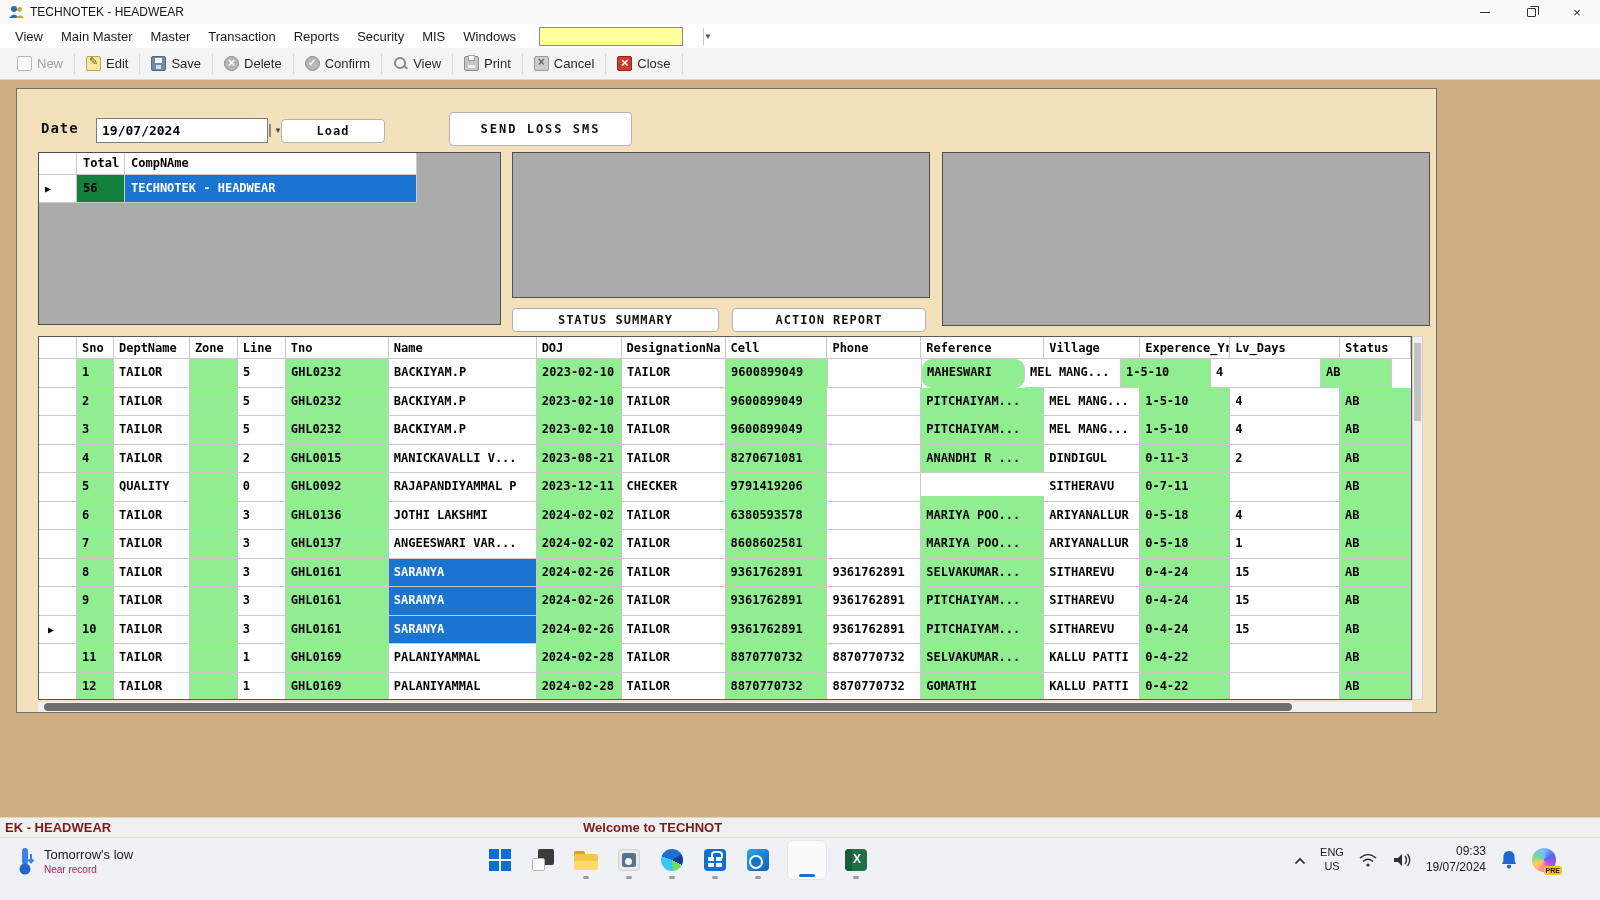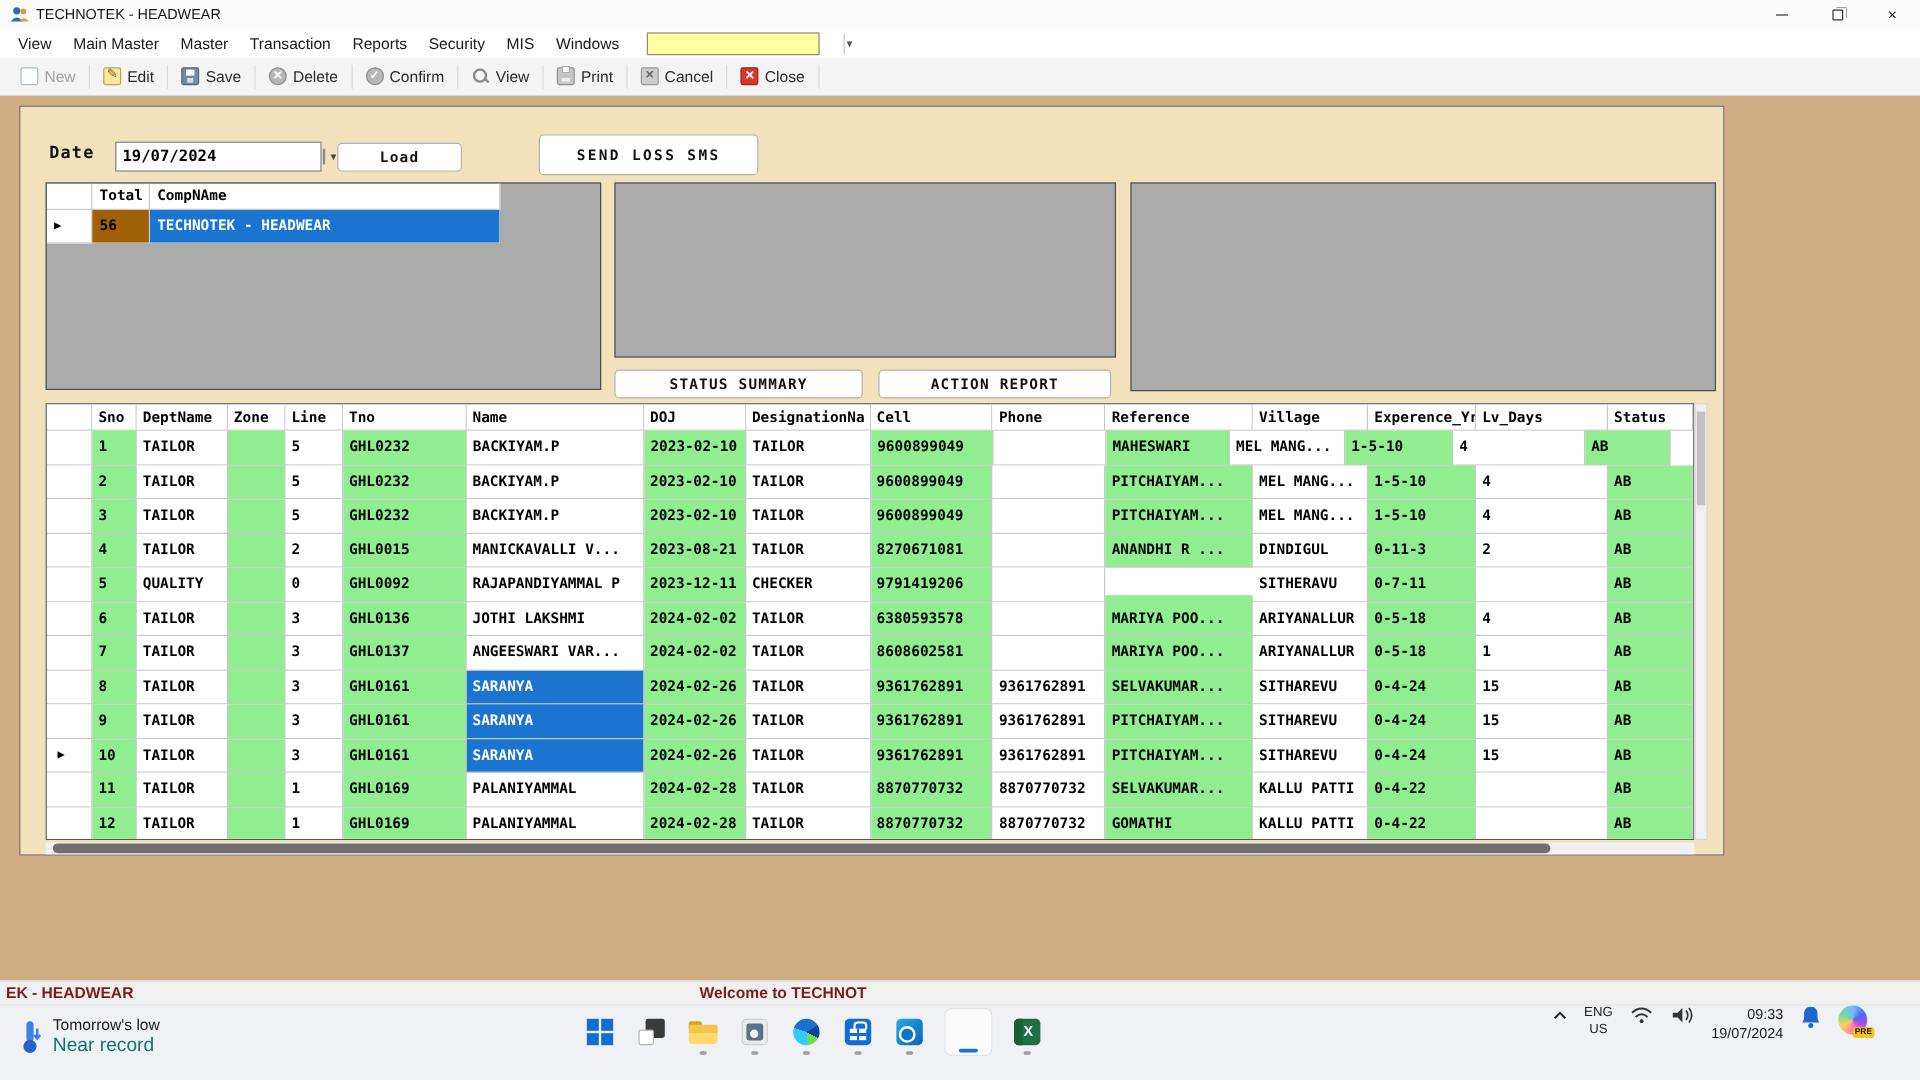--- a/index.html
+++ b/index.html
@@ -69,21 +69,21 @@
 
 
 .comp-grid{position:absolute;left:21px;top:63px;width:463px;height:173px;background:#ababab;border:1px solid #4f4f4f;overflow:hidden}
 .cg-row{display:flex}
 .cg-cell{border-right:1px solid #c9c9c9;border-bottom:1px solid #c9c9c9;font:bold 12px "DejaVu Sans Mono",monospace;white-space:nowrap;overflow:hidden;padding:3px 0 0 6px;background:#fff}
 .cg-head .cg-cell{height:22px}
 .cg-data .cg-cell{height:28px;padding-top:6px}
 .cg-sel{width:38px}
 .cg-total{width:48px}
 .cg-comp{width:292px}
-.cg-data .cg-total{background:#a16207}
+.cg-data .cg-total{background:#15803d}
 .cg-data .cg-comp{background:#1b75d0;color:#fff}
 .cg-data .cg-sel{font-size:10px;padding-top:8px}
 
 
 .main-grid{position:absolute;left:21px;top:247px;width:1374px;height:364px;background:#fff;border:1px solid #585858;overflow:hidden}
 .g-row{display:flex;height:28.5px}
 .g-row.head{height:22px}
 .g-cell{border-right:1px solid #c9c9c9;border-bottom:1px solid #c9c9c9;font:bold 12px "DejaVu Sans Mono",monospace;color:#000;white-space:nowrap;overflow:hidden;padding:6px 0 0 5px;background:#fff}
 .g-row.head .g-cell{padding-top:4px}
 .g-cell.sel{width:38px;font-size:10px;padding-top:8px;padding-left:9px}
@@ -96,21 +96,21 @@
 
 
 .statusbar{position:absolute;top:817px;left:0;width:1600px;height:20px;background:#f0f0f0;border-top:1px solid #d6d6d6}
 .status-left{position:absolute;left:5px;top:2px;font-weight:bold;font-size:13px;color:#7a1c1c}
 .status-center{position:absolute;left:583px;top:2px;font-weight:bold;font-size:13px;color:#7a1c1c}
 
 
 .taskbar{position:absolute;top:837px;left:0;width:1600px;height:63px;background:#eff1f4;border-top:1px solid #e2e2e2}
 .weather{position:absolute;left:14px;top:8px;display:flex;align-items:center;gap:8px}
 .weather-texts .w1{font-size:13px;color:#1b1b1b}
-.weather-texts .w2{font-size:16px;color:#0f766e;margin-top:2px}
+.weather-texts .w2{font-size:10px;color:#be185d;margin-top:2px}
 .tb-center{position:absolute;left:486px;top:0;height:44px;display:flex;align-items:center;gap:15px}
 .task-app{position:relative;width:28px;height:44px;display:flex;align-items:center;justify-content:center}
 .run-dot{position:absolute;bottom:3px;left:50%;transform:translateX(-50%);width:6px;height:3px;border-radius:2px;background:#9d9d9d}
 .start-ico{display:grid;grid-template-columns:10px 10px;grid-template-rows:10px 10px;gap:2px}
 .start-ico span{background:#0e6fd0}
 .search-pill{width:222px;height:34px;background:#fff;border:1px solid #dcdcdc;border-radius:17px;display:flex;align-items:center;padding-left:12px;gap:9px;box-shadow:0 1px 2px rgba(0,0,0,.06);position:relative}
 .search-pill .s-text{font-size:13px;color:#5c5c5c;flex:1}
 .search-art{position:absolute;right:8px;top:3px}
 .tv-ico{position:relative;width:22px;height:22px}
 .tv-ico::before{content:"";position:absolute;right:0;top:0;width:16px;height:16px;background:#3a3a3a;border-radius:2px}
@@ -135,21 +135,21 @@
 .people-ico .p2 .head{background:#e8962b;margin-left:3px}
 .people-ico .p2 .body{background:#d2801f}
 .people-ico .p1{left:0;bottom:0;z-index:2}
 .people-ico .p1 .head{background:#2e7ce0;margin-left:2px}
 .people-ico .p1 .body{background:#2e7ce0}
 .task-app.active{width:40px;height:40px;background:#fbfbfb;border:1px solid #e4e4e4;border-radius:6px;margin-top:0}
 .active-bar{position:absolute;bottom:2px;left:50%;transform:translateX(-50%);width:16px;height:3px;border-radius:2px;background:#1f6fd0}
 .excel-ico{width:22px;height:22px;border-radius:4px;background:#1f7145;position:relative}
 .excel-ico::before{content:"";position:absolute;left:0;top:0;bottom:0;width:7px;background:#185c38;border-radius:4px 0 0 4px}
 .excel-ico::after{content:"X";position:absolute;left:8px;top:3px;color:#fff;font-weight:bold;font-size:12px}
-.tray{position:absolute;right:44px;top:0;height:44px;display:flex;align-items:flex-start;gap:14px}
+.tray{position:absolute;right:44px;top:0;height:44px;display:flex;align-items:center;gap:14px}
 .tray .chev{font-size:12px;color:#222;transform:translateY(1px)}
 .lang{font-size:11px;color:#1b1b1b;text-align:center;line-height:1.25}
 .clock{font-size:12px;color:#1b1b1b;text-align:right;line-height:1.3}
 .copilot{position:relative;width:24px;height:24px;border-radius:50%;background:conic-gradient(#7ab8ff,#4f6bed,#b14fe0,#ff7ab8,#ffd24f,#6fd6a8,#7ab8ff)}
 .copilot .badge{position:absolute;right:-6px;bottom:-3px;background:#f5c51b;color:#201a00;font-size:7px;font-weight:bold;padding:1px 2px;border-radius:3px}
 </style>
 </head>
 <body>
 
 <div class="titlebar">
@@ -293,21 +293,21 @@
           <div class="g-cell green" style="width: 37px;">1</div>
           <div class="g-cell" style="width: 76px;">TAILOR</div>
           <div class="g-cell green" style="width: 48px;"></div>
           <div class="g-cell" style="width: 48px;">5</div>
           <div class="g-cell green" style="width: 103px;">GHL0232</div>
           <div class="g-cell" style="width: 148px;">BACKIYAM.P</div>
           <div class="g-cell green" style="width: 85px;">2023-02-10</div>
           <div class="g-cell" style="width: 104px;">TAILOR</div>
           <div class="g-cell green" style="width: 102px;">9600899049</div>
           <div class="g-cell" style="width: 94px;"></div>
-          <div class="g-cell green" style="width: 103px;">MAHESWARI</div>
+          <div class="g-cell green" style="width: 103px; border-radius: 10px;">MAHESWARI</div>
           <div class="g-cell" style="width: 96px;">MEL MANG...</div>
           <div class="g-cell green" style="width: 90px;">1-5-10</div>
           <div class="g-cell" style="width: 110px;">4</div>
           <div class="g-cell green" style="width: 71px;">AB</div>
         </div>
         <div class="g-row">
           <div class="g-cell sel"></div>
           <div class="g-cell green" style="width: 37px;">2</div>
           <div class="g-cell" style="width: 76px;">TAILOR</div>
           <div class="g-cell green" style="width: 48px;"></div>

